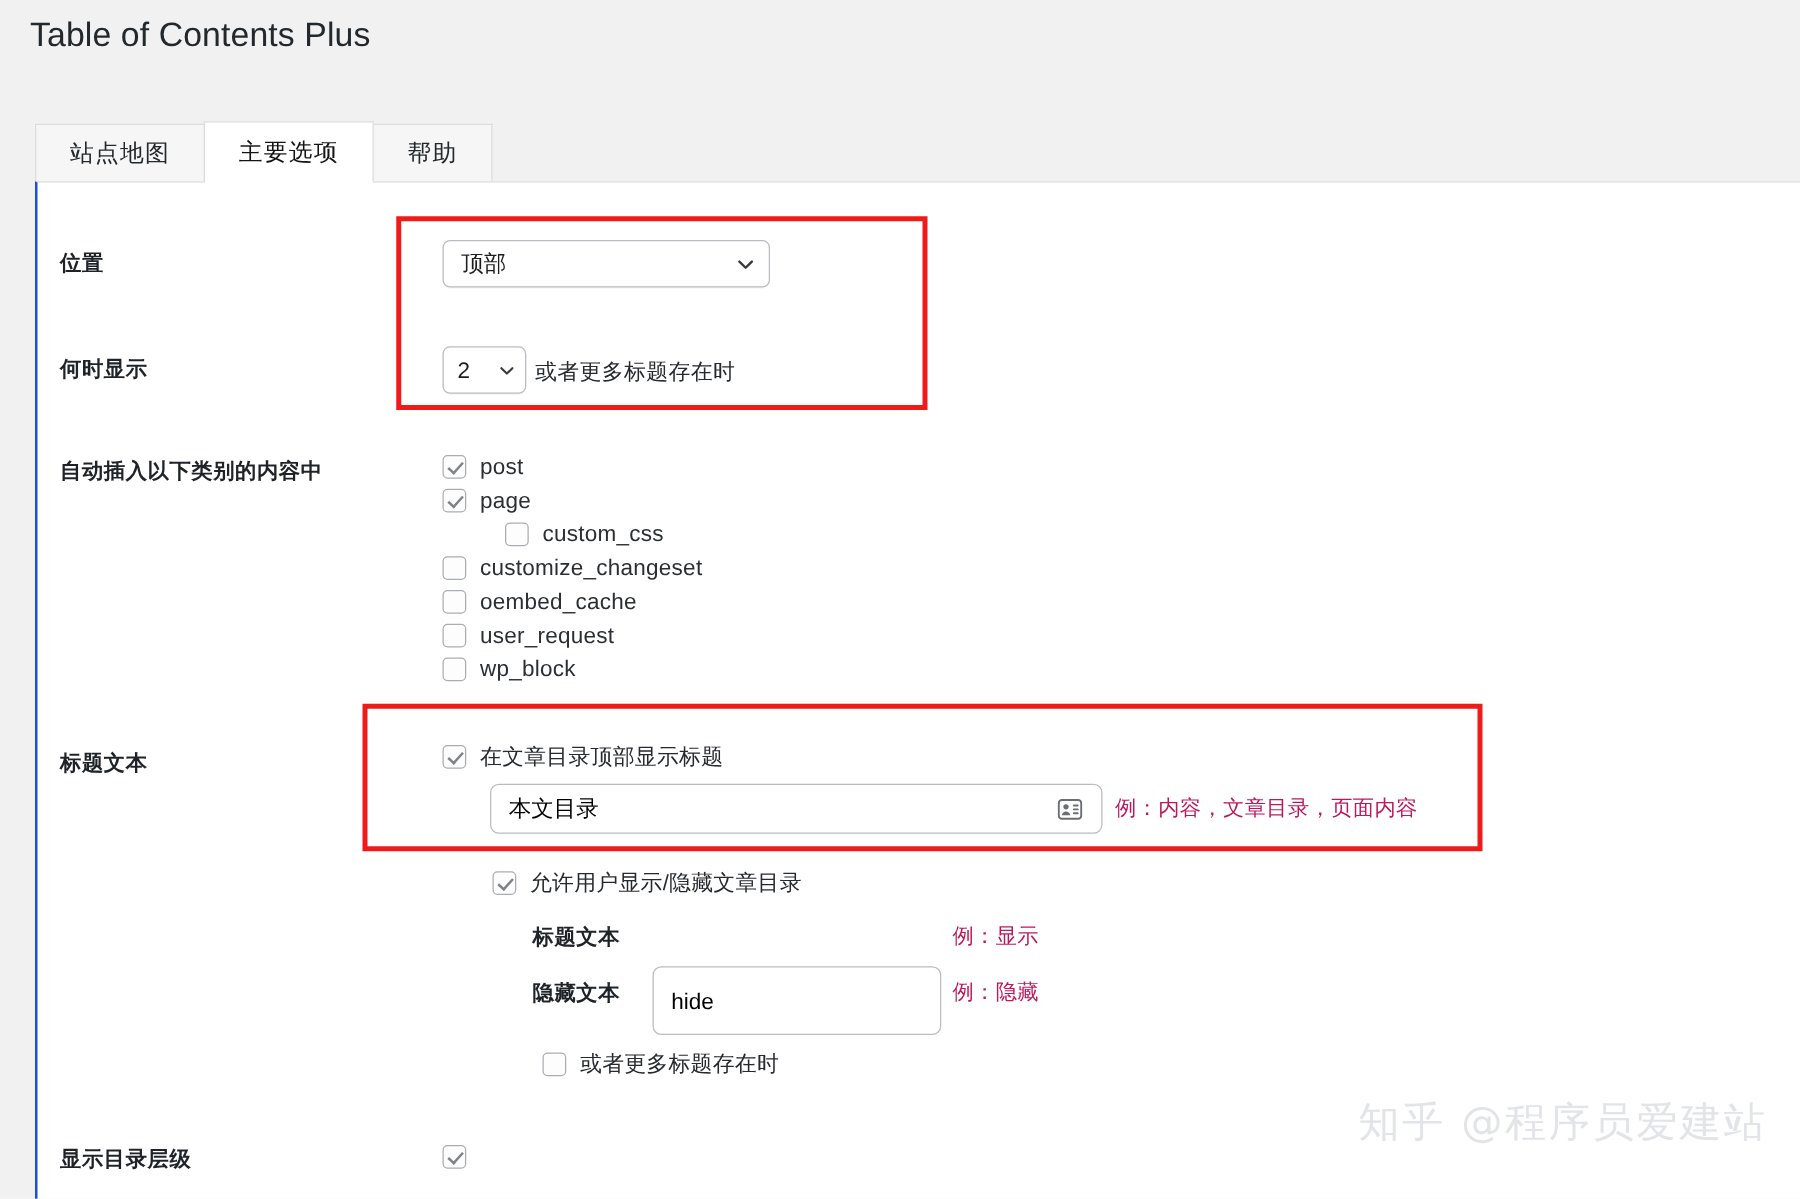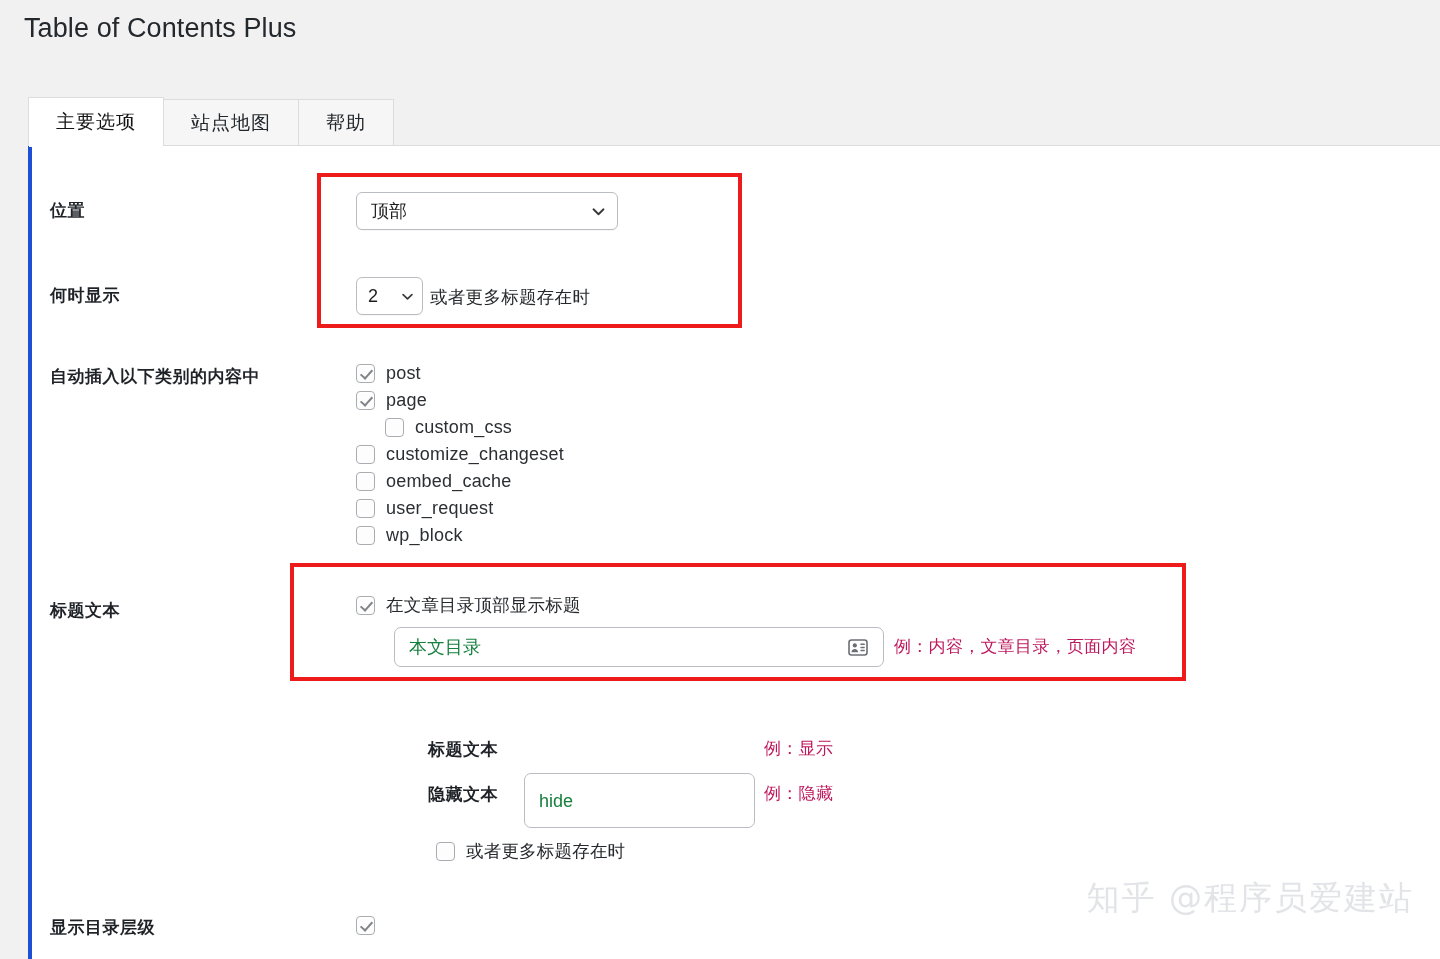--- a/index.html
+++ b/index.html
@@ -65,21 +65,21 @@
   }
 
   
   #content-panel {
     position: absolute;
     left: 28px; top: 145px;
     width: 1412px;
     height: 814px;
     background: #ffffff;
     border-top: 1px solid #dcdcdc;
-    border-left: 4px solid #1d4ed8;
+    border-left: 2px solid #1d4ed8;
   }
 
   
   .row-label {
     position: absolute;
     font-size: 17px;
     font-weight: 700;
     color: #1f2328;
     letter-spacing: 0.5px;
     white-space: nowrap;
@@ -108,21 +108,21 @@
   }
   .mac-select .chev svg { display: block; }
 
   
   .mac-input {
     position: absolute;
     background: #ffffff;
     border: 1px solid #b9bcc0;
     border-radius: 7px;
     font-size: 18px;
-    color: #15803d;
+    color: #000000;
     padding: 0 14px;
     display: flex;
     align-items: center;
     font-family: "Liberation Sans", sans-serif;
   }
   .mac-input .val { flex: 1; line-height: 1; }
 
   
   .autofill-icon {
     flex: none;
@@ -205,25 +205,25 @@
     user-select: none;
     font-family: "DejaVu Sans", sans-serif;
   }
 </style>
 </head>
 <body>
 
 <div id="page-title">Table of Contents Plus</div>
 
 <div id="tab-strip">
+  <div class="tab">
+    <span>站点地图</span>
+  </div>
   <div class="tab active">
     <span>主要选项</span>
-  </div>
-  <div class="tab">
-    <span>站点地图</span>
   </div>
   <div class="tab">
     <span>帮助</span>
   </div>
 </div>
 
 <div id="content-panel">
 
   <div class="row-label" style="left:18px; top:53px;">位置</div>
 
@@ -252,21 +252,21 @@
   <div class="row-label" style="left:18px; top:219px;">自动插入以下类别的内容中</div>
 
   <div class="cb-row" style="left:324px; top:217px;">
     <span class="cb checked"></span>
     <span class="cb-label">post</span>
   </div>
   <div class="cb-row" style="left:324px; top:244px;">
     <span class="cb checked"></span>
     <span class="cb-label">page</span>
   </div>
-  <div class="cb-row" style="left:306px; top:271px;padding-left:47px;">
+  <div class="cb-row" style="left:327px; top:271px;padding-left:47px;">
     <span class="cb"></span>
     <span class="cb-label">custom_css</span>
   </div>
   <div class="cb-row" style="left:324px; top:298px;">
     <span class="cb"></span>
     <span class="cb-label">customize_changeset</span>
   </div>
   <div class="cb-row" style="left:324px; top:325px;">
     <span class="cb"></span>
     <span class="cb-label">oembed_cache</span>
@@ -296,20 +296,24 @@
         <path d="M3.3 13.2c0.5-2.1 2-3.1 3.5-3.1s3 1 3.5 3.1z" fill="#6b6f75"></path>
         <rect x="12.3" y="4.6" width="4.6" height="1.5" rx="0.7" fill="#6b6f75"></rect>
         <rect x="12.3" y="7.7" width="4.6" height="1.5" rx="0.7" fill="#6b6f75"></rect>
         <rect x="12.3" y="10.8" width="4.6" height="1.5" rx="0.7" fill="#6b6f75"></rect>
       </svg>
     </span>
   </div>
 
   <div class="hint" style="left:862px; top:489px;">例：内容，文章目录，页面内容</div>
 
+  <div class="cb-row" style="left:364px; top:548px;">
+    <span class="cb checked"></span>
+    <span class="cb-label cjk">允许用户显示/隐藏文章目录</span>
+  </div>
 
   <div class="inline-label" style="left:396px; top:592px;">标题文本</div>
   <div class="hint" style="left:732px; top:591px;">例：显示</div>
 
   <div class="inline-label" style="left:396px; top:637px;">隐藏文本</div>
   <div class="mac-input" style="left:492px; top:627px; width:231px; height:55px;">
     <span class="val">hide</span>
   </div>
   <div class="hint" style="left:732px; top:636px;">例：隐藏</div>
 

